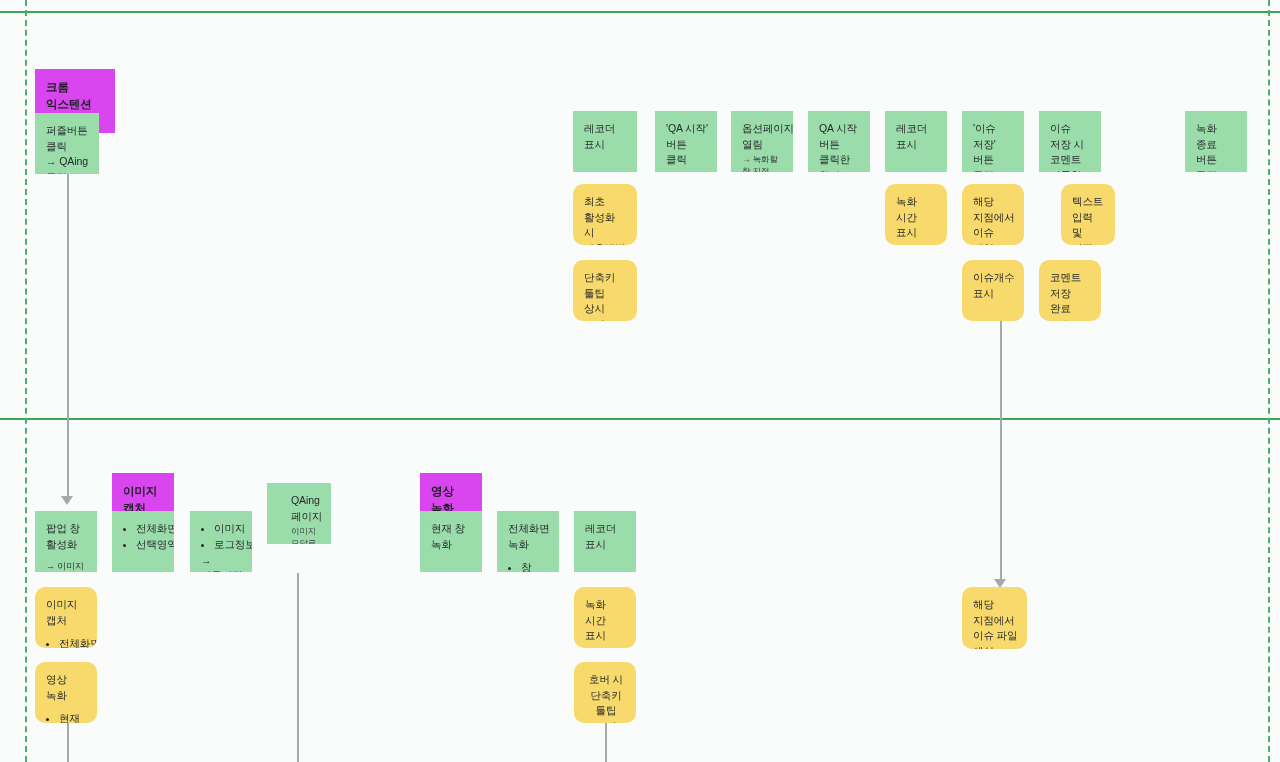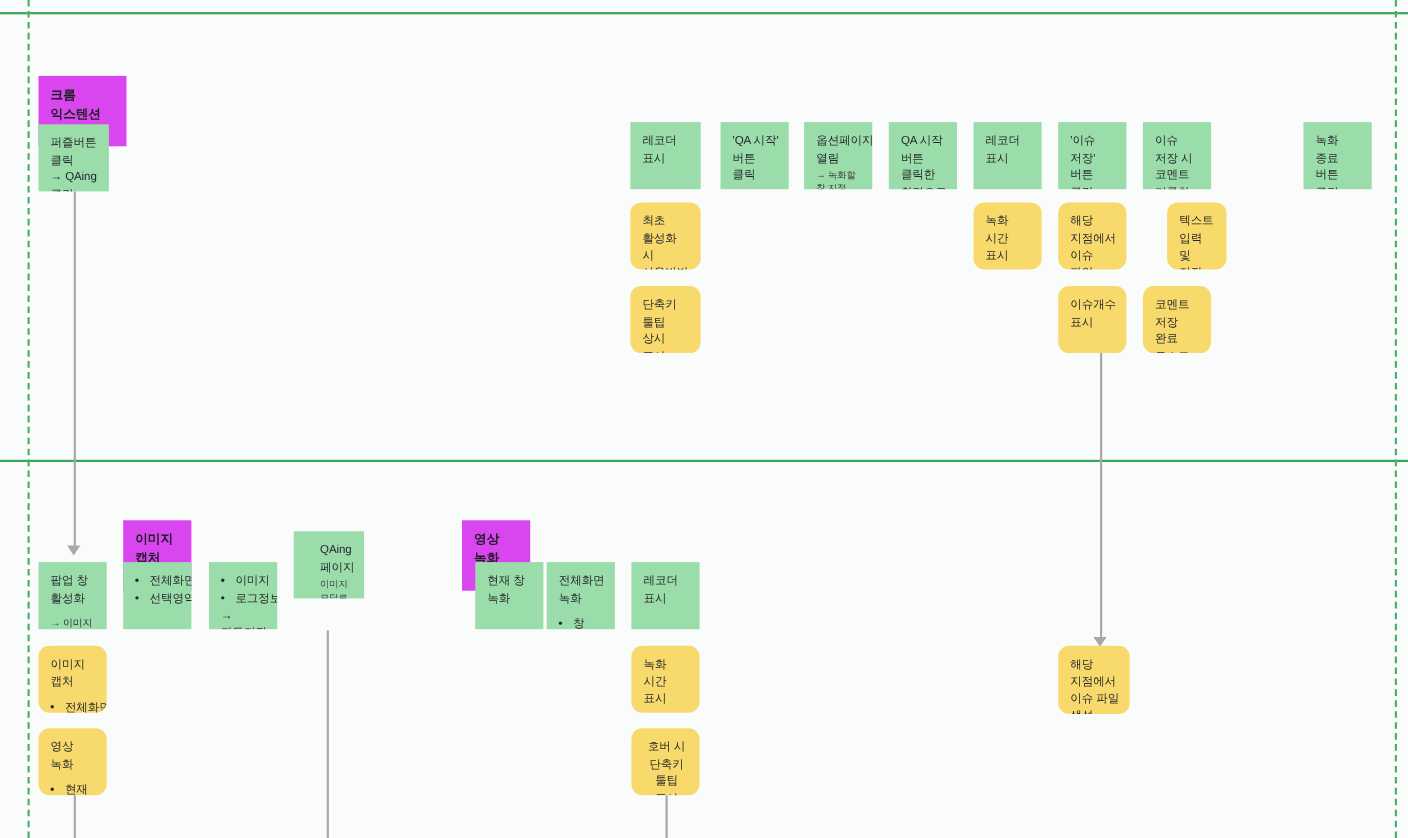--- a/index.html
+++ b/index.html
@@ -228,21 +228,21 @@
 
   <div class="card green" style="left:267px; top:483px; width:64px; height:61px;padding-left:24px;">
     <span class="title">QAing 페이지</span>
     <span class="sub">이미지 모달로 이동</span>
   </div>
 
   <div class="card pink" style="left:420px; top:437px; width:62px; height:64px;">
     <span class="title">영상 녹화</span>
   </div>
 
-  <div class="card green" style="left:420px; top:511px; width:62px; height:61px;margin-left:12px;">
+  <div class="card green" style="left:420px; top:511px; width:62px; height:61px;">
     <span class="title">현재 창 녹화</span>
   </div>
 
   <div class="card green" style="left:497px; top:511px; width:62px; height:61px;">
     <span class="title">전체화면 녹화</span>
     <ul class="spaced">
       <li>창 지정 필요</li>
     </ul>
   </div>
 

